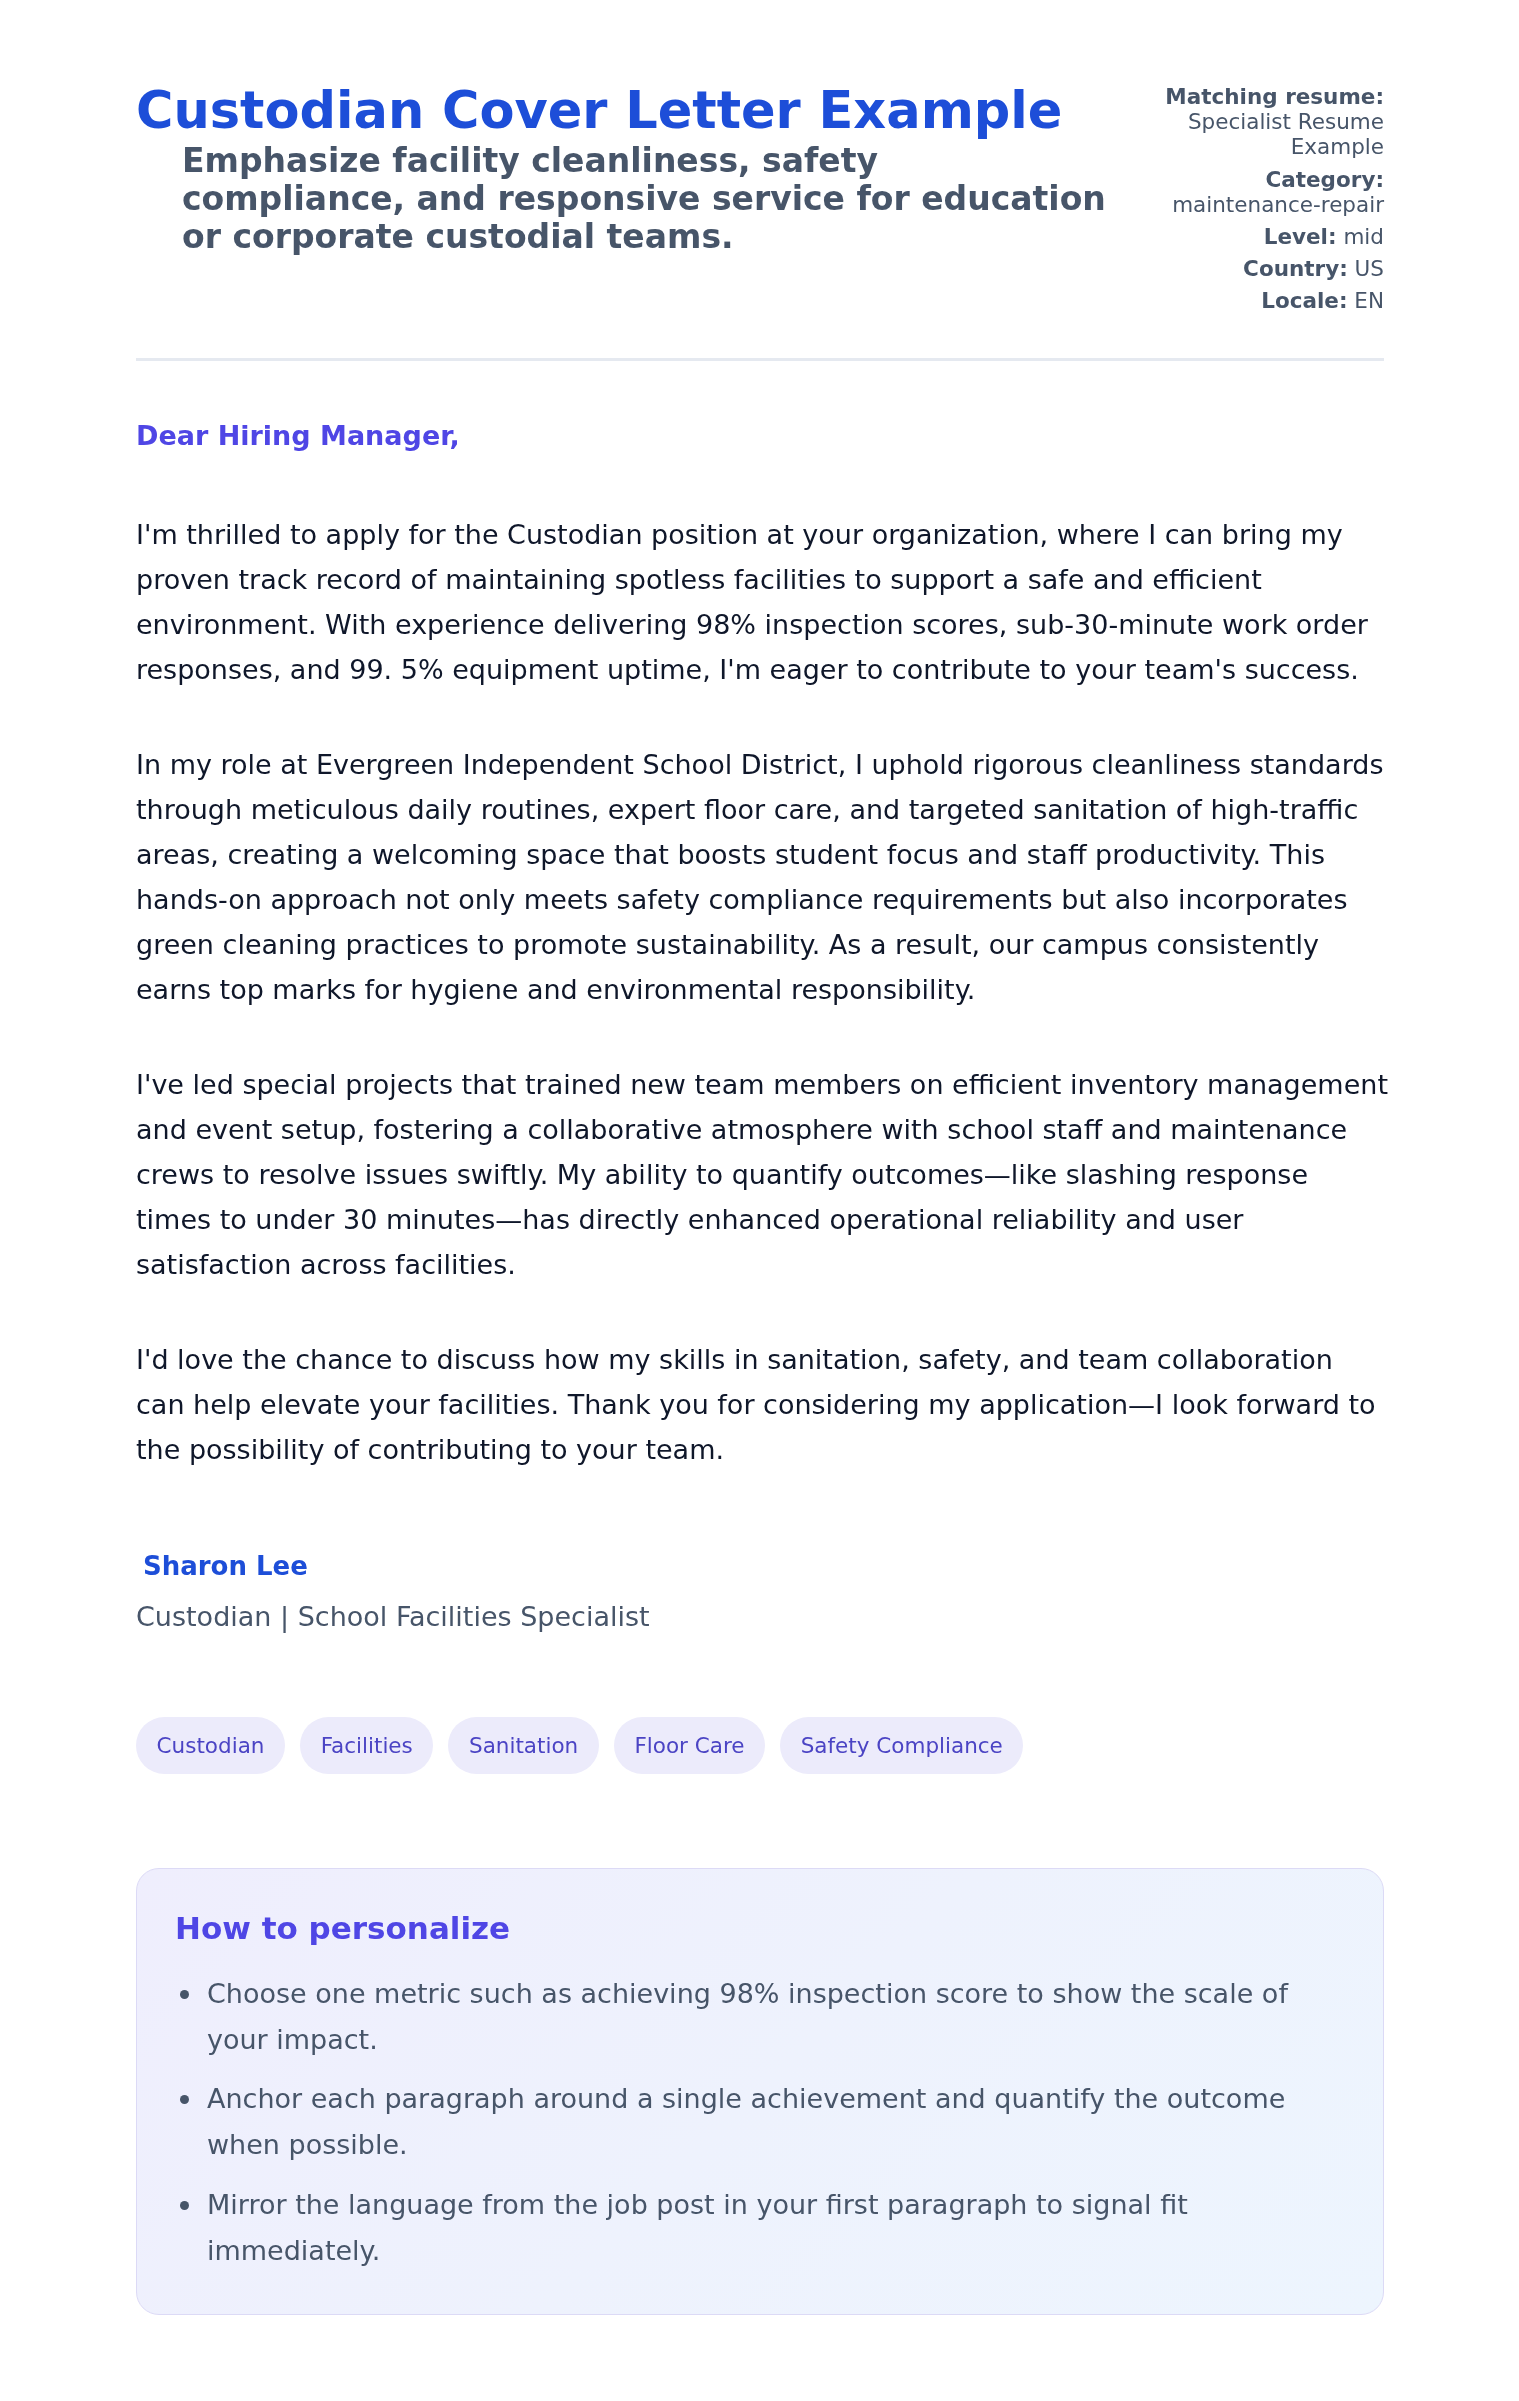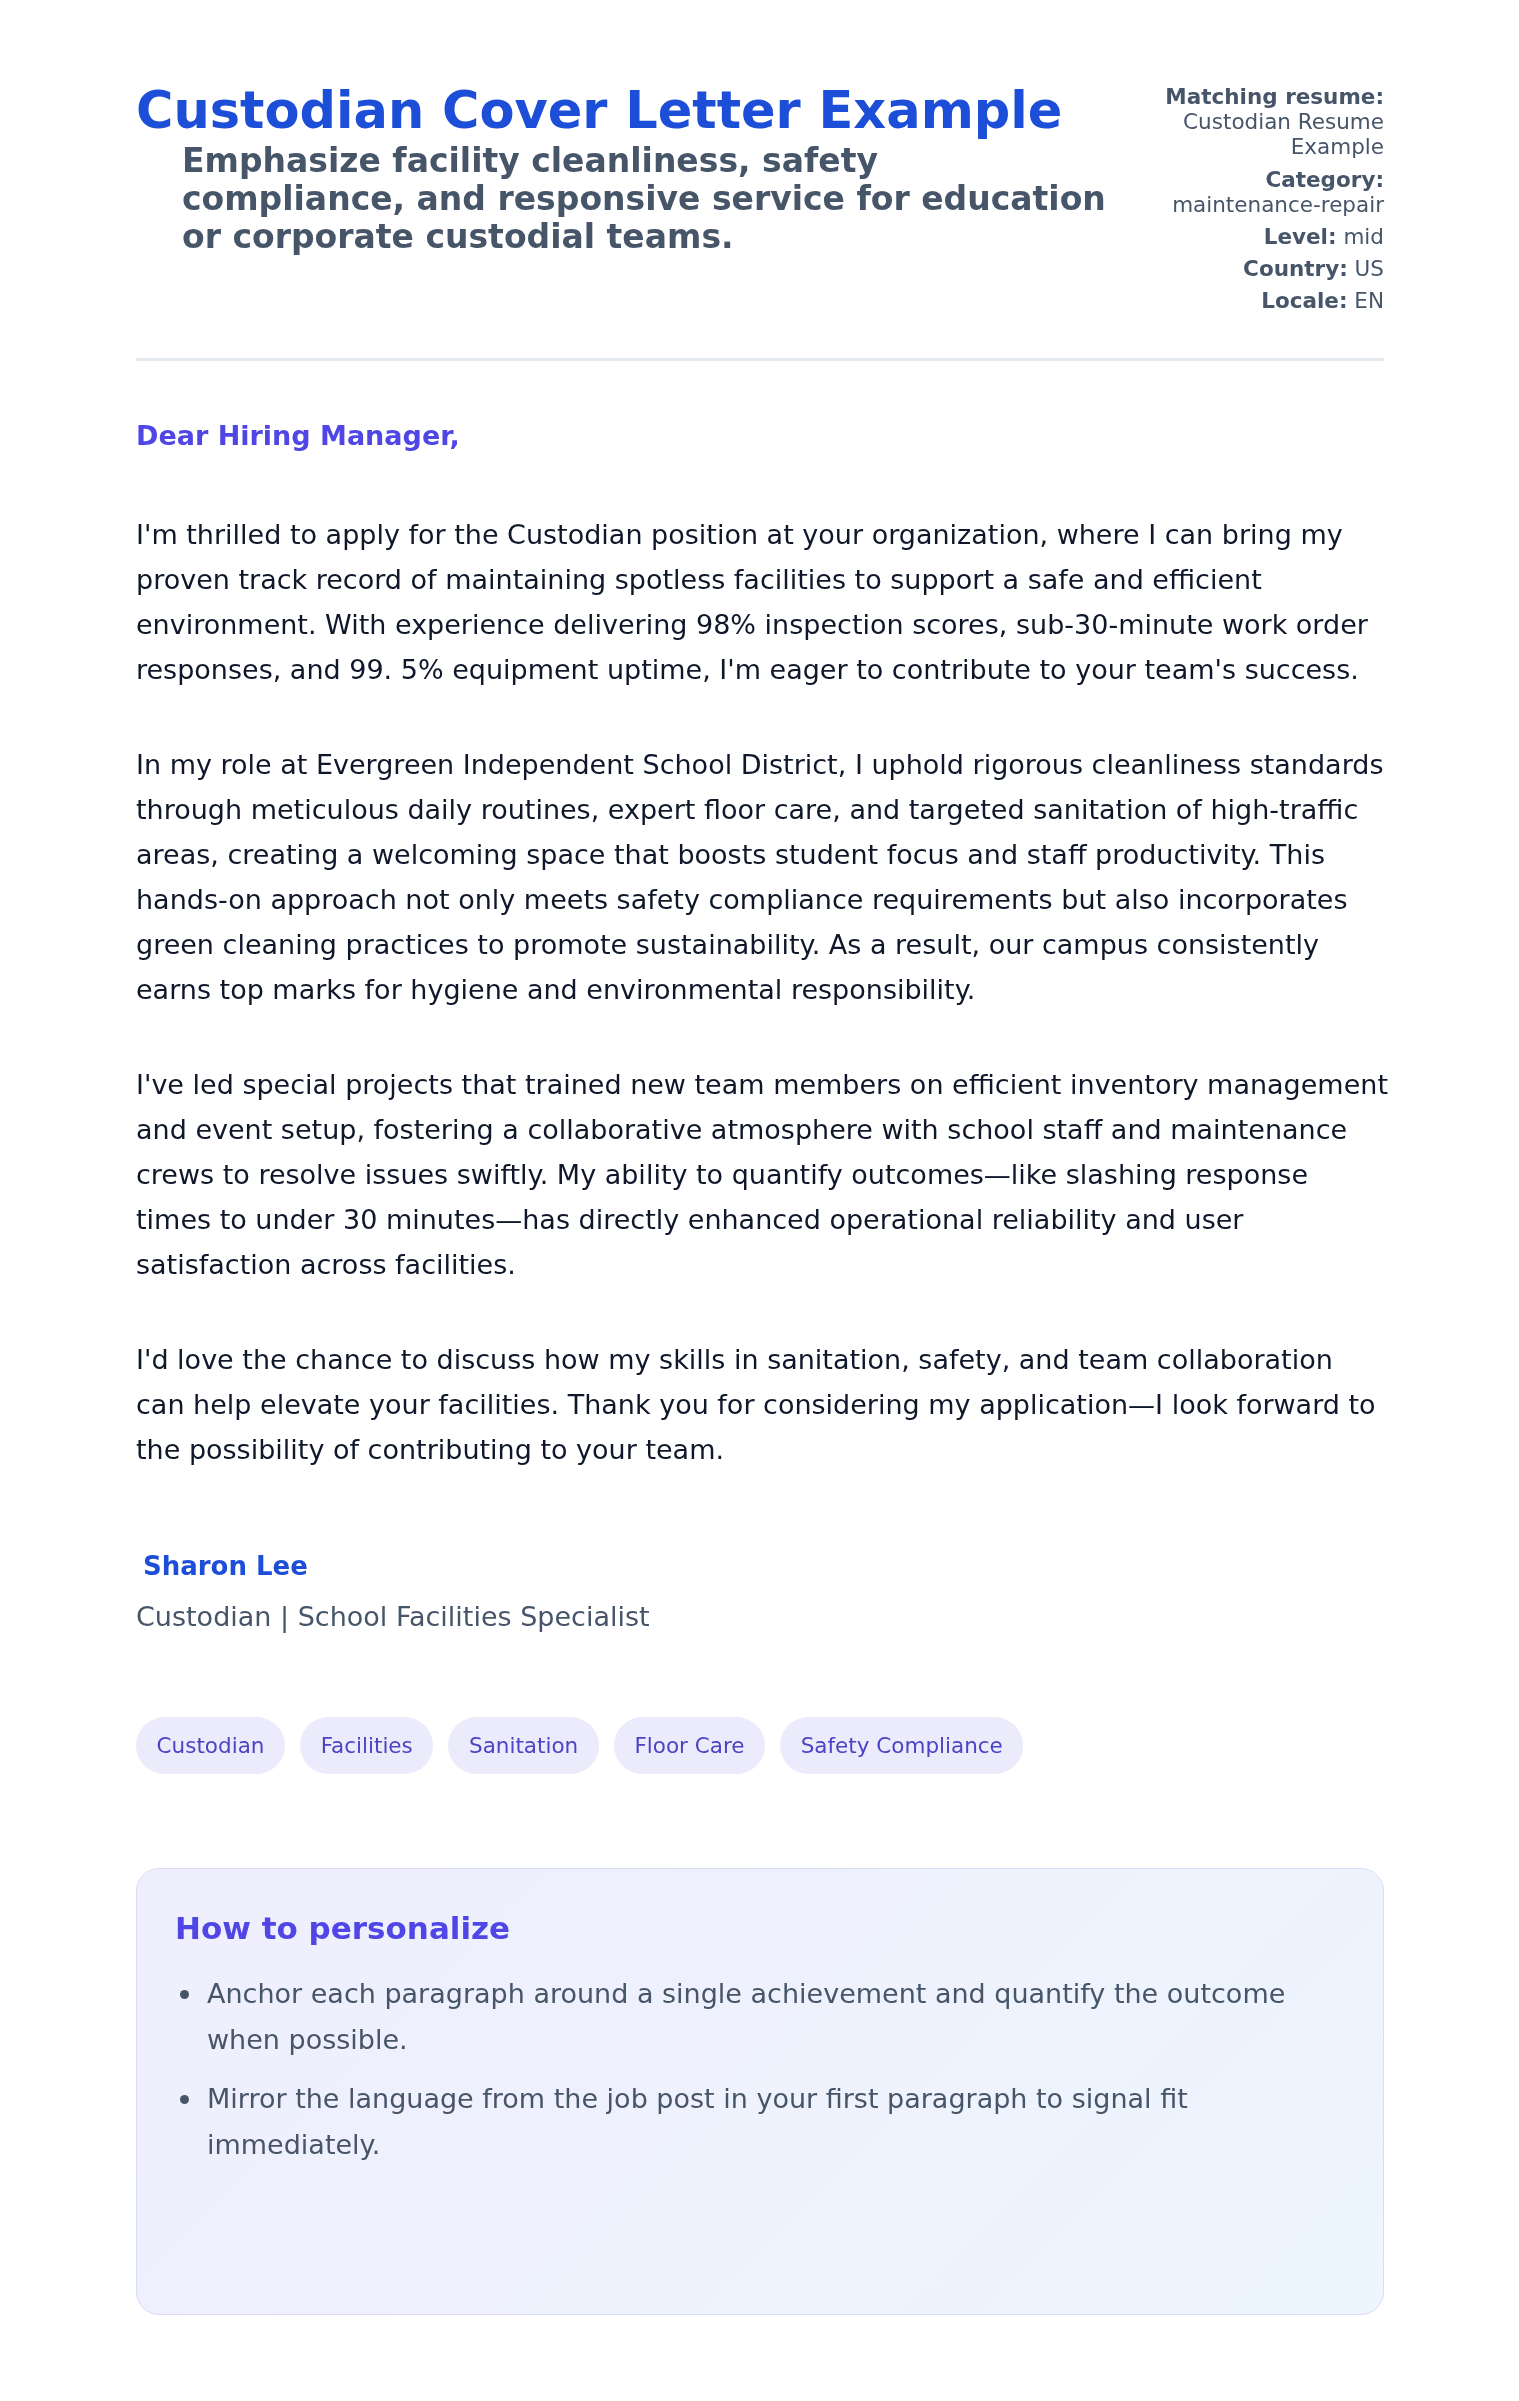--- a/index.html
+++ b/index.html
@@ -169,21 +169,21 @@
 
 <div class="page">
 
   <header class="header">
     <h1 class="title">Custodian Cover Letter Example</h1>
     <h2 class="subtitle">Emphasize facility cleanliness, safety compliance, and responsive service for education or corporate custodial teams.</h2>
 
     <div class="meta">
       <div class="row">
         <span class="label">Matching resume:</span>
-        <span>Custodian Resume Example</span>
+        <span>Specialist Resume Example</span>
       </div>
       <div class="row">
         <span class="label">Category:</span>
         <span>maintenance-repair</span>
       </div>
       <div class="row">
         <span class="label">Level:</span>
         <span>mid</span>
       </div>
       <div class="row">
@@ -215,20 +215,24 @@
     <span class="tag">Custodian</span>
     <span class="tag">Facilities</span>
     <span class="tag">Sanitation</span>
     <span class="tag">Floor Care</span>
     <span class="tag">Safety Compliance</span>
   </div>
 
   <section class="card">
     <h3 class="card-heading">How to personalize</h3>
     <ul class="card-list">
+      <li>
+        <span class="bullet"></span>
+        <span>Choose one metric such as achieving 98% inspection score to show the scale of your impact.</span>
+      </li>
       <li>
         <span class="bullet"></span>
         <span>Anchor each paragraph around a single achievement and quantify the outcome when possible.</span>
       </li>
       <li>
         <span class="bullet"></span>
         <span>Mirror the language from the job post in your first paragraph to signal fit immediately.</span>
       </li>
     </ul>
   </section>

